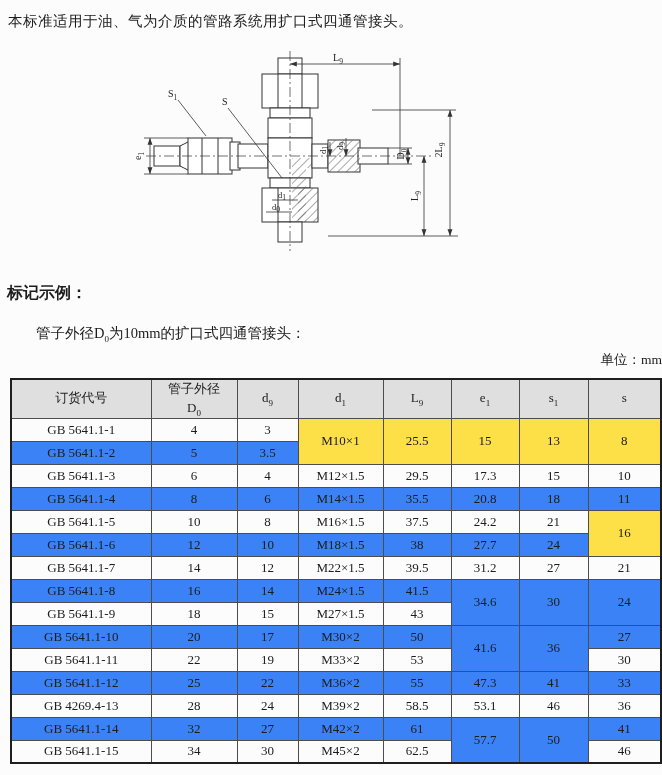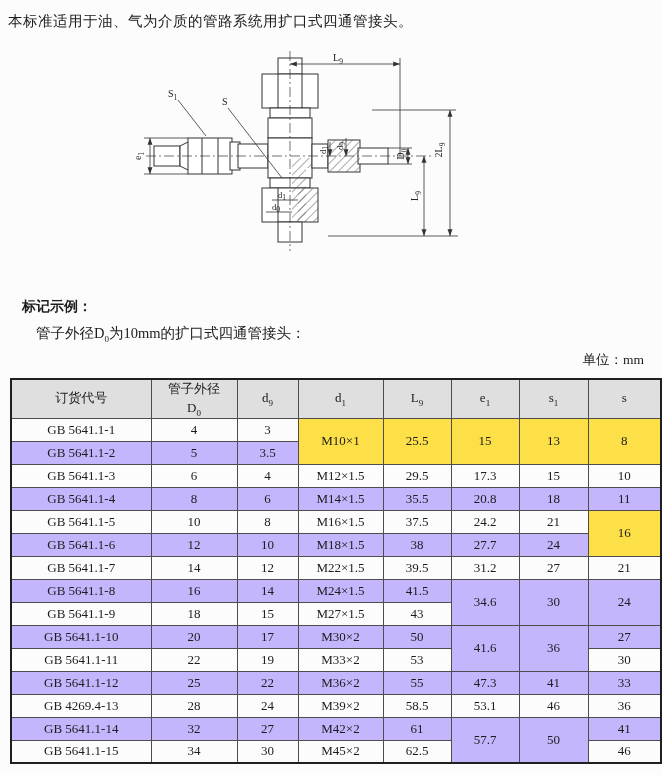--- a/index.html
+++ b/index.html
@@ -5,39 +5,39 @@
   html,body{margin:0;padding:0;}
   body{
     width:662px;height:775px;
     background:#fcfcfc;
     font-family:"Liberation Serif","DejaVu Serif",serif;
     color:#1c1c1c;
   }
   .page{position:relative;width:662px;height:775px;overflow:hidden;}
   .intro{position:absolute;left:8px;top:12px;font-size:14.5px;letter-spacing:.5px;}
   .diagram{position:absolute;left:132px;top:46px;}
-  .mark-head{position:absolute;left:22px;top:283px;font-size:14px;font-weight:bold;margin-top:15px;}
+  .mark-head{position:absolute;left:7px;top:283px;font-size:16px;font-weight:bold;}
   .mark-l1{position:absolute;left:36px;top:324px;font-size:14.5px;}
   .mark-l2{position:absolute;left:36px;top:331px;font-size:14.5px;white-space:pre;}
-  .unit{position:absolute;right:18px;top:351px;font-size:13.5px;}
+  .unit{position:absolute;right:0;top:351px;font-size:13.5px;}
   sub{font-size:9px;line-height:0;}
   table.spec{
     position:absolute;left:10px;top:378px;
     border-collapse:collapse;table-layout:fixed;
     border:2px solid #1f1f1f;
   }
   table.spec th,table.spec td{
     border:1px solid #4d4d4d;
     text-align:center;vertical-align:middle;
     font-weight:normal;font-size:13px;padding:0;overflow:hidden;
   }
   table.spec thead tr{height:38px;}
   table.spec tbody tr{height:23px;}
   table.spec th{background:#dfdfdf;line-height:1.45;}
-  tr.shade td{background:#c4b5fd;}
+  tr.shade td{background:#3b82f6;}
   td.merged{background:#fde047;}
   
   .fwg rect,.fwg polygon{fill:#ffffff;stroke:#333;stroke-width:1;}
   .fwg line{stroke:#333;stroke-width:1;}
   .cl line{stroke:#333;stroke-width:.7;stroke-dasharray:10 3 2 3;}
   .dim line{stroke:#333;stroke-width:.8;fill:none;}
   .diagram text{fill:#222;font-size:10px;font-family:"Liberation Serif","DejaVu Serif",serif;}
   .diagram .sm{font-size:8.5px;}
   .diagram .ss{font-size:7.5px;}
 </style>

